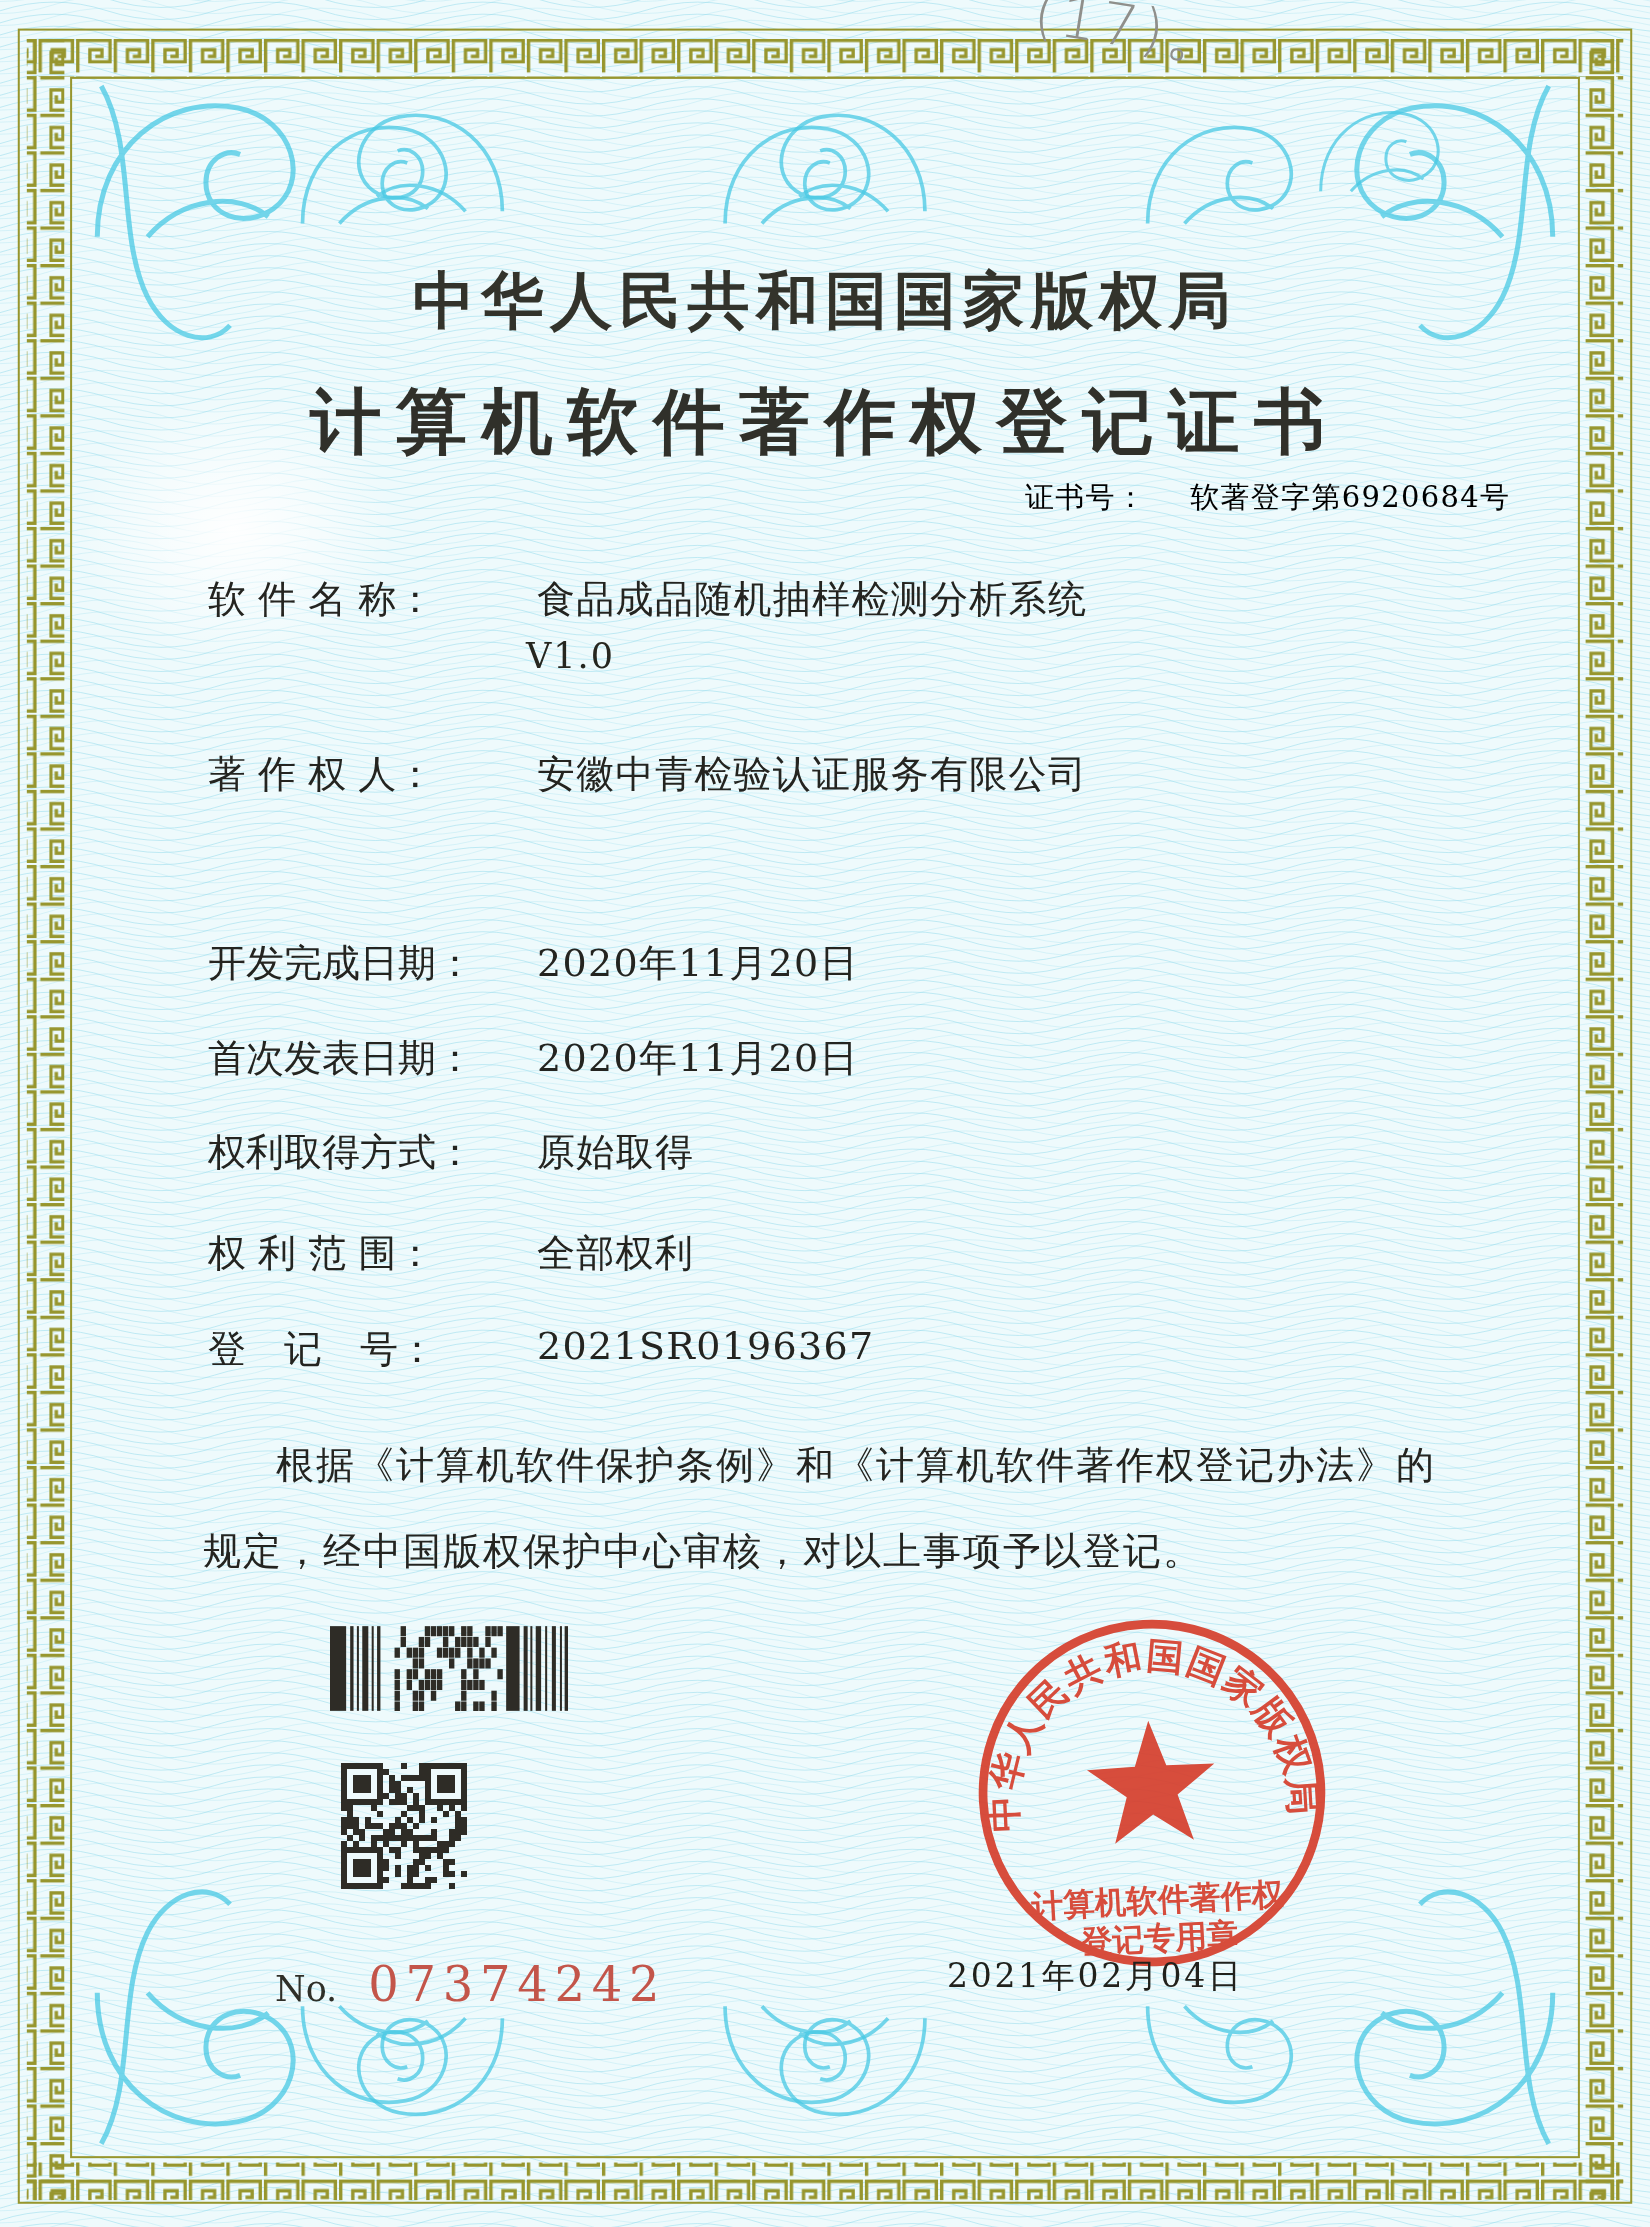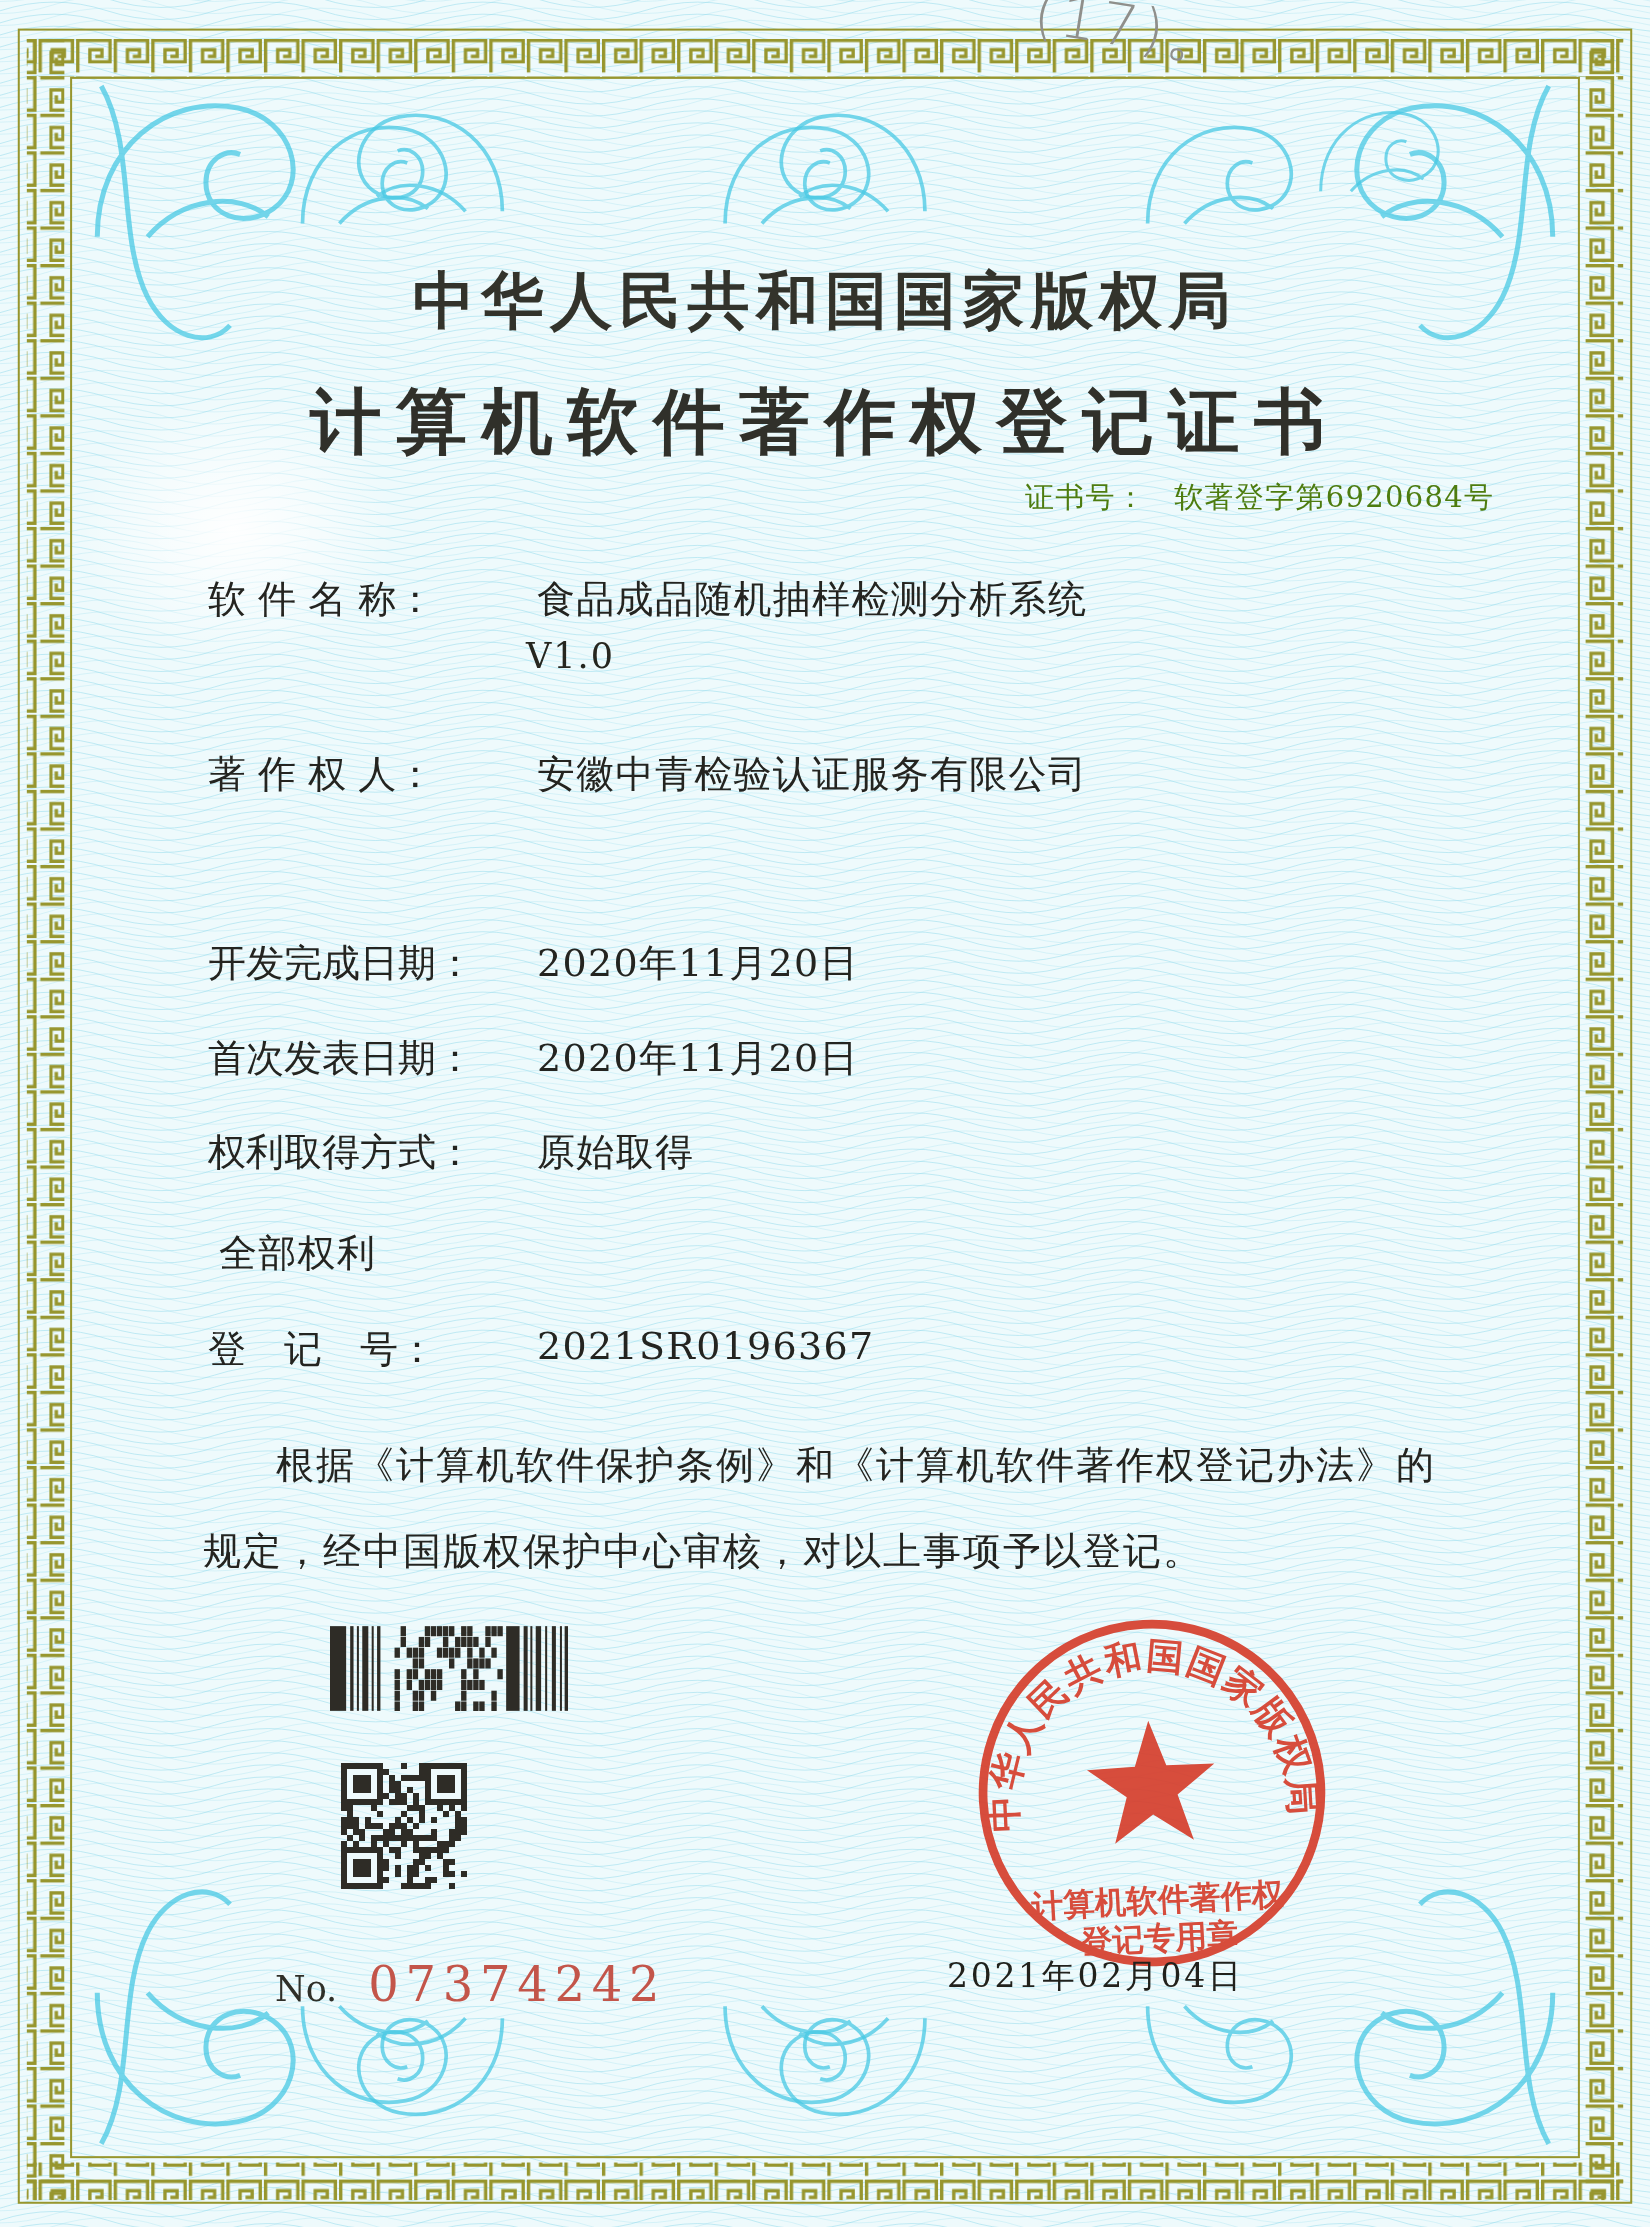--- a/index.html
+++ b/index.html
@@ -4,21 +4,21 @@
 <style>
   html,body{margin:0;padding:0;background:#9aa0a3;}
   .page{position:relative;width:1650px;height:2227px;margin:0 auto;background:#eefafc;overflow:hidden;
         font-family:"DejaVu Serif","Liberation Serif",serif;color:#26261f;}
   .abs{position:absolute;}
   svg.layer{position:absolute;left:0;top:0;}
   .authority{left:0;right:0;top:259px;text-align:center;font-size:62px;font-weight:700;
              letter-spacing:6.7px;color:#33332b;}
   .cert-title{left:0;right:0;top:362px;text-align:center;font-size:71px;font-weight:700;
               letter-spacing:14.8px;color:#30302a;margin-top:13px;}
-  .certno{left:1025px;top:478px;font-size:29px;color:#4d7c0f;display:flex;gap:28px;letter-spacing:1.3px;}
+  .certno{left:1025px;top:478px;font-size:29px;color:#000000;display:flex;gap:44px;letter-spacing:1.3px;}
   .row{position:absolute;left:208px;display:flex;font-size:38px;color:#242420;}
   .row .lbl{width:318px;flex:0 0 auto;}
   .row .val{margin-left:11px;letter-spacing:1.3px;}
   .version{left:526px;top:636px;font-size:35px;letter-spacing:2px;}
   .statement{font-size:38px;letter-spacing:2px;color:#242420;}
   .st1{left:276px;top:1440px;}
   .st2{left:203px;top:1526px;}
   .issue-date{left:947px;top:1954px;font-size:33px;letter-spacing:2.7px;color:#21211c;}
   .serial{left:275px;top:1956px;font-size:35px;display:flex;align-items:baseline;}
   .serial .no{color:#2f2f28;margin-right:31px;}
@@ -533,20 +533,21 @@
     <span class="lbl">首次发表日期：</span>
     <span class="val">2020年11月20日</span>
   </div>
 
   <div class="row" style="top:1127px">
     <span class="lbl">权利取得方式：</span>
     <span class="val">原始取得</span>
   </div>
 
   <div class="row" style="top:1228px">
+    <span class="lbl">权 利 范 围：</span>
     <span class="val">全部权利</span>
   </div>
 
   <div class="row" style="top:1324px">
     <span class="lbl">登　记　号：</span>
     <span class="val">2021SR0196367</span>
   </div>
 
   <div class="abs statement st1">根据《计算机软件保护条例》和《计算机软件著作权登记办法》的</div>
   <div class="abs statement st2">规定，经中国版权保护中心审核，对以上事项予以登记。</div>

